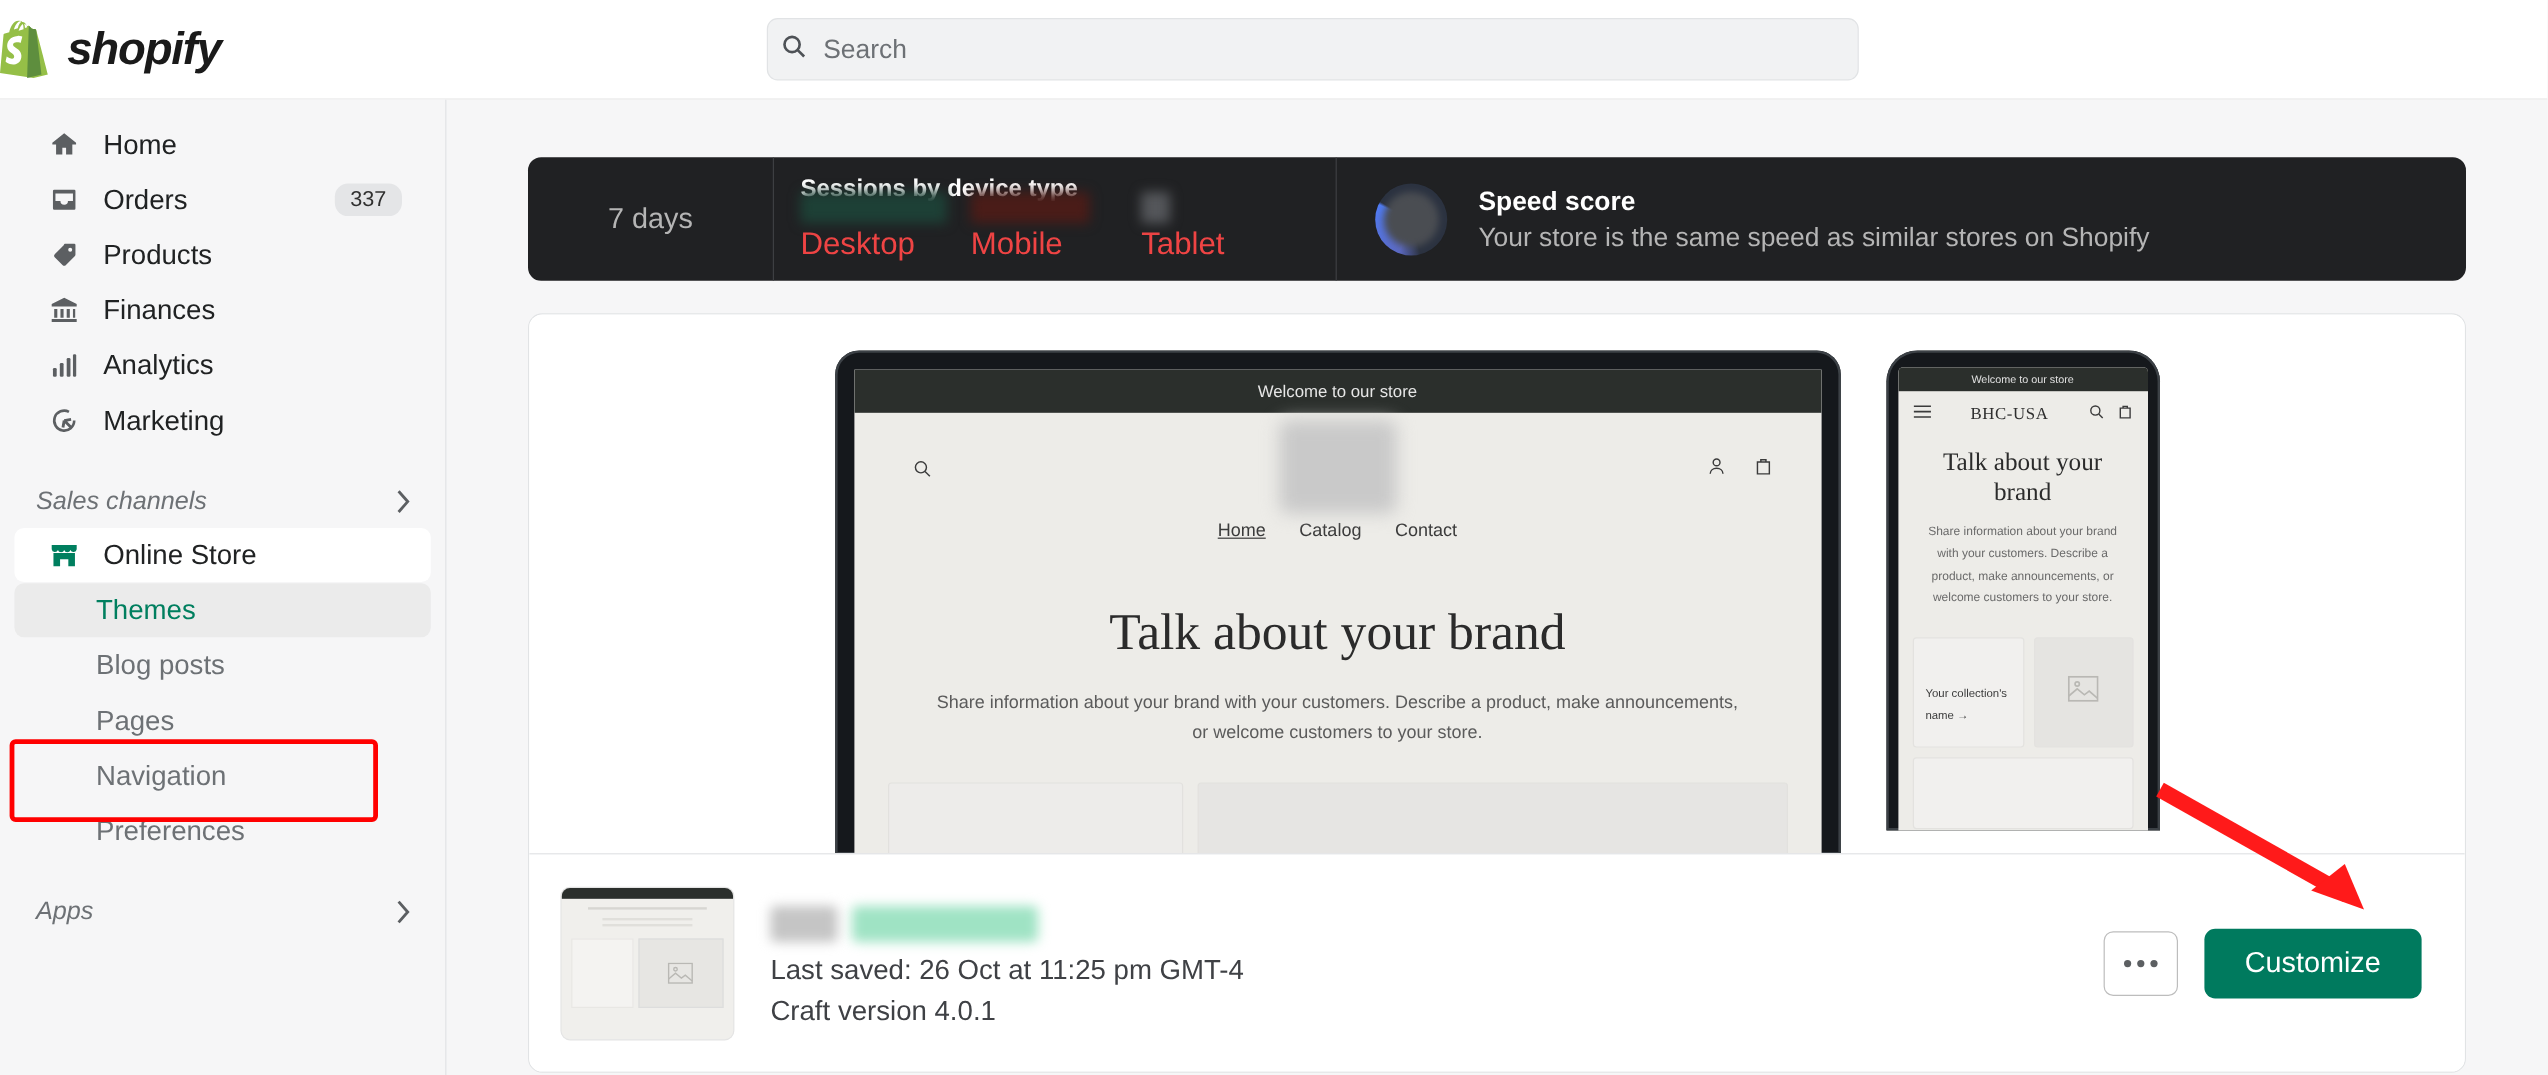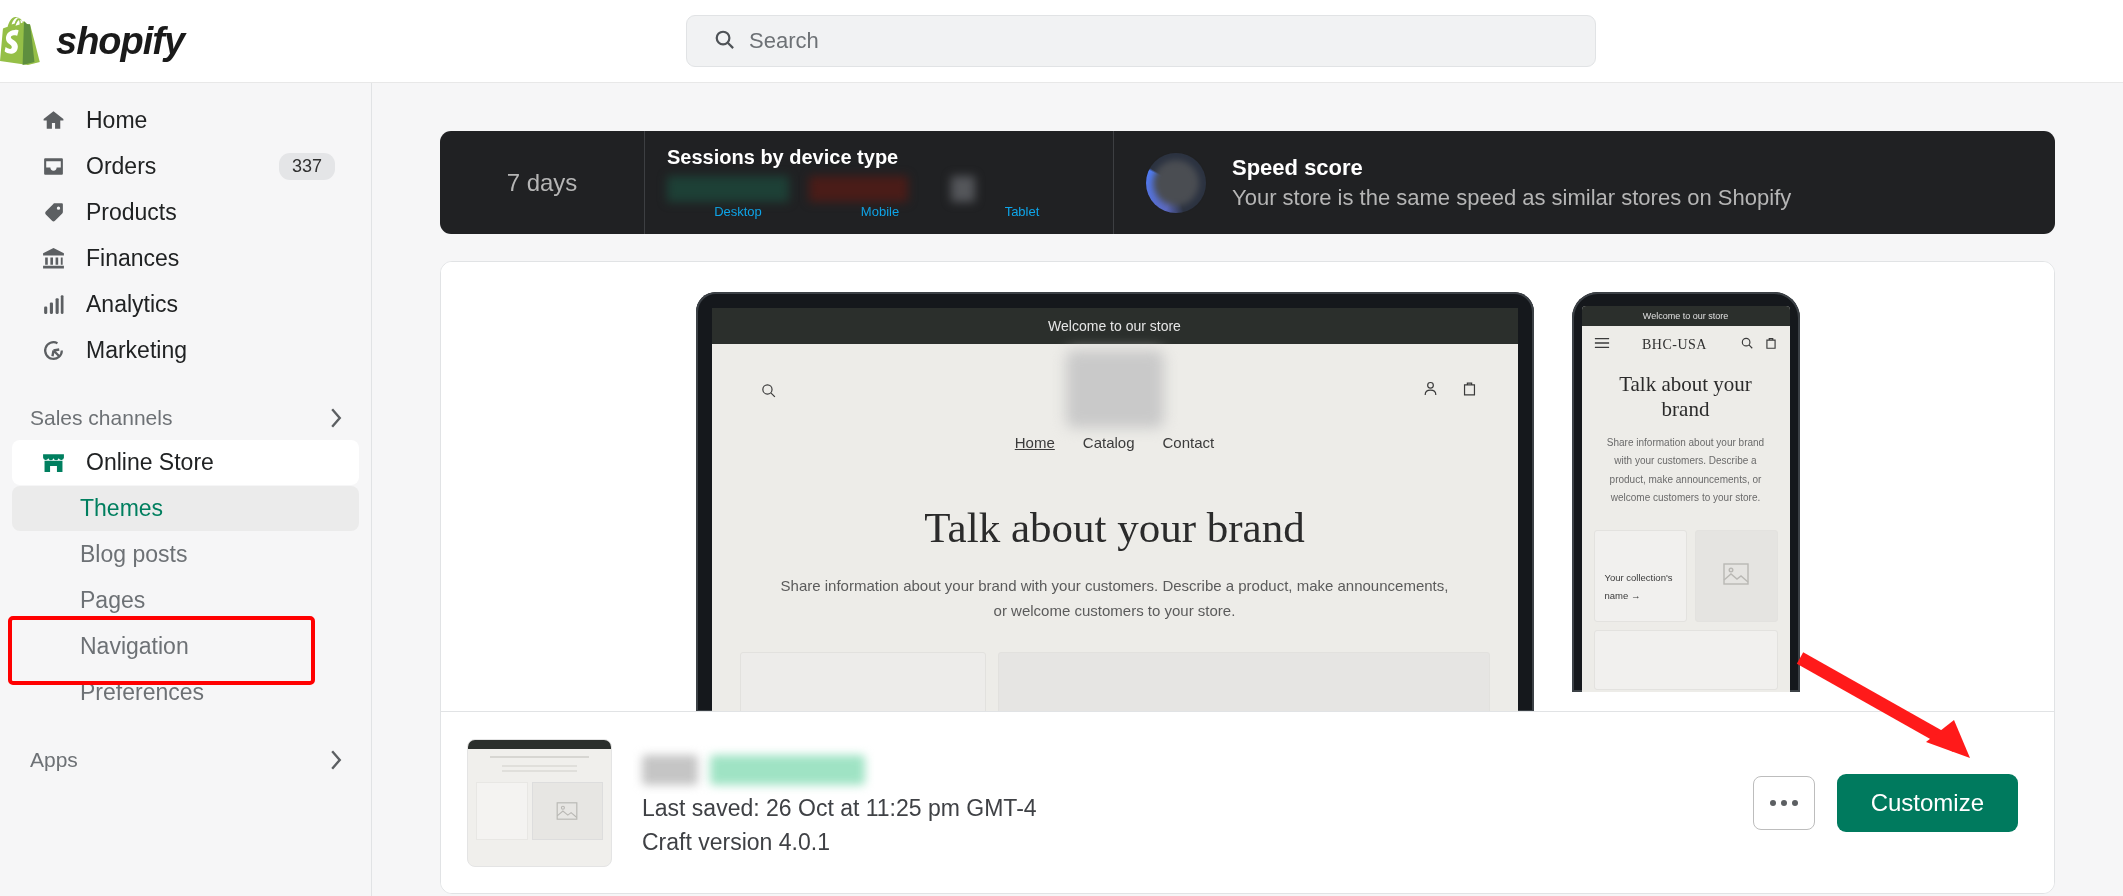--- a/index.html
+++ b/index.html
@@ -16,21 +16,21 @@
     height: 83px; background: #ffffff; flex: 0 0 83px;
     display: flex; align-items: center; position: relative;
     border-bottom: 1px solid #e8e8e8;
   }
   .logo-wrap { display: flex; align-items: center; gap: 12px; width: 372px; }
   .logo-bag { width: 44px; height: 48px; flex: 0 0 44px; }
   .logo-word { font-size: 38px; font-weight: bold; font-style: italic; color: #1a1a1a; letter-spacing: -1px; }
   .searchbox {
     position: absolute; left: 639px; top: 15px; width: 910px; height: 52px;
     background: #f1f2f3; border: 1px solid #e1e3e5; border-radius: 9px;
-    display: flex; align-items: center; padding: 0 26px; gap: 13px; cursor: text; margin-left: 47px;
+    display: flex; align-items: center; padding: 0 10px; gap: 13px; cursor: text;
   }
   .searchbox .ph { font-size: 22px; color: #6d7175; }
 
   
   .body { flex: 1 1 auto; display: flex; min-height: 0; }
 
   
   .sidebar {
     width: 372px; flex: 0 0 372px; background: #f6f6f7;
     border-right: 1px solid #e1e3e5; padding-top: 14px; position: relative;
@@ -42,21 +42,21 @@
   .nav-item .ico { width: 26px; height: 26px; flex: 0 0 26px; display: flex; align-items: center; justify-content: center; }
   .nav-item .lbl { font-size: 23px; color: #202223; flex: 1 1 auto; }
   .badge {
     background: #e4e5e7; color: #303030; font-size: 18px;
     border-radius: 11px; padding: 3px 13px; font-weight: 400;
   }
   .section-head {
     display: flex; align-items: center; justify-content: space-between;
     padding: 0 28px 0 30px; height: 42px; margin-top: 24px; cursor: pointer;
   }
-  .section-head .st { font-size: 21px; color: #6d7175; }
+  .section-head .st { font-size: 21px; color: #6d7175; font-style: italic; }
   .chev { width: 13px; height: 22px; }
   .sub-item {
     display: flex; align-items: center; height: 45px; padding-left: 68px;
     cursor: pointer; border-radius: 8px; margin: 1px 12px;
   }
   .sub-item .lbl { font-size: 23px; color: #6d7175; }
   .sub-item.active { background: #ebebeb; }
   .sub-item.active .lbl { color: #007f5f; font-weight: 400; }
   .store-row { background: #ffffff; }
   .store-row .lbl { color: #202223; }
@@ -80,21 +80,21 @@
     font-size: 24px; color: #b5b5b5; border-right: 1px solid #3d3f42; cursor: pointer;
   }
   .stat-sessions {
     flex: 0 0 448px; padding: 15px 20px 0 22px; border-right: 1px solid #3d3f42;
     position: relative; cursor: pointer;
   }
   .stat-title { font-size: 20px; font-weight: bold; color: #fff; }
   .devbars { display: flex; align-items: flex-end; gap: 0; height: 44px; margin-top: 6px; position: relative; }
   .devcol { position: relative; width: 142px; }
   .blurbar { height: 26px; border-radius: 2px; filter: blur(5px); }
-  .devlabel { font-size: 13px; color: #0ea5e9; margin-top: 2px; text-align: center; }
+  .devlabel { font-size: 26px; color: #ef4444; margin-top: 2px; }
   .stat-speed { flex: 1 1 auto; display: flex; align-items: center; gap: 26px; padding-left: 32px; cursor: pointer; }
   .donut {
     width: 60px; height: 60px; flex: 0 0 60px; border-radius: 50%;
     background: conic-gradient(from 200deg, #5c6ac4 0deg, #4f7cf7 95deg, #2b3240 100deg, #2b3240 325deg, #5c6ac4 360deg);
     position: relative;
   }
   .donut::after {
     content: ""; position: absolute; inset: 7px; border-radius: 50%;
     background: #4a4d52; filter: blur(3px);
   }

